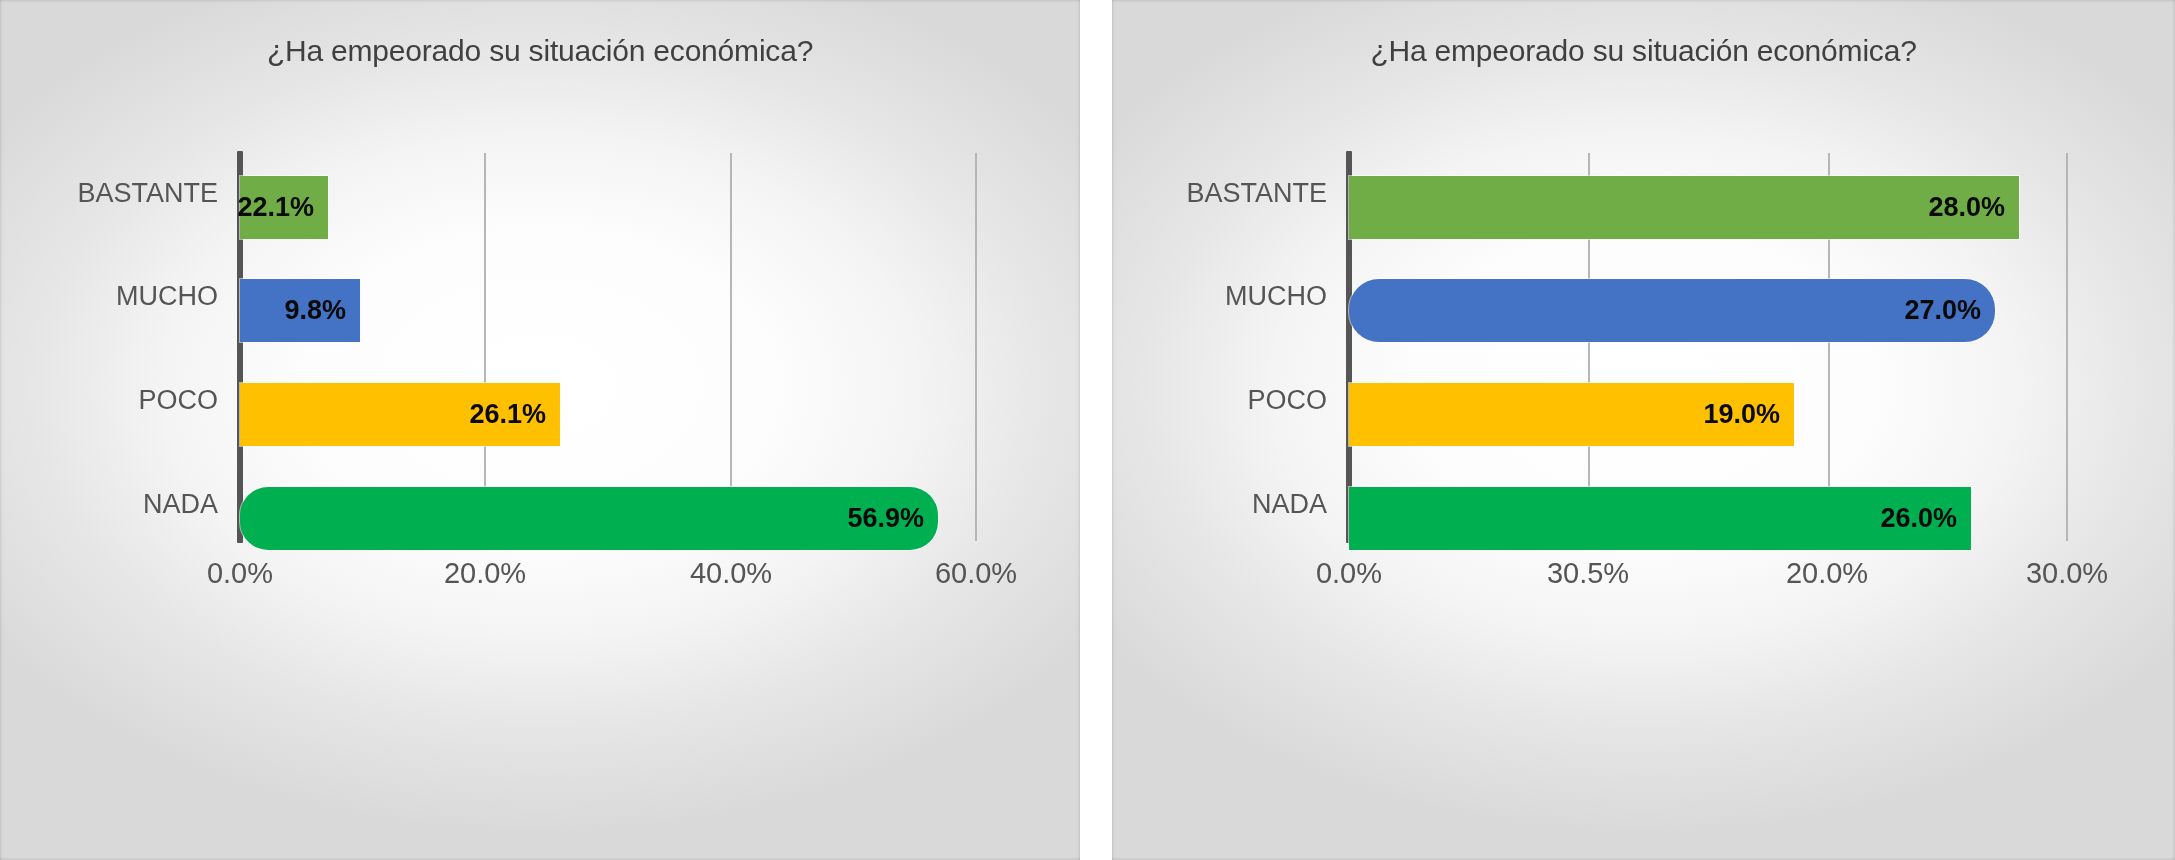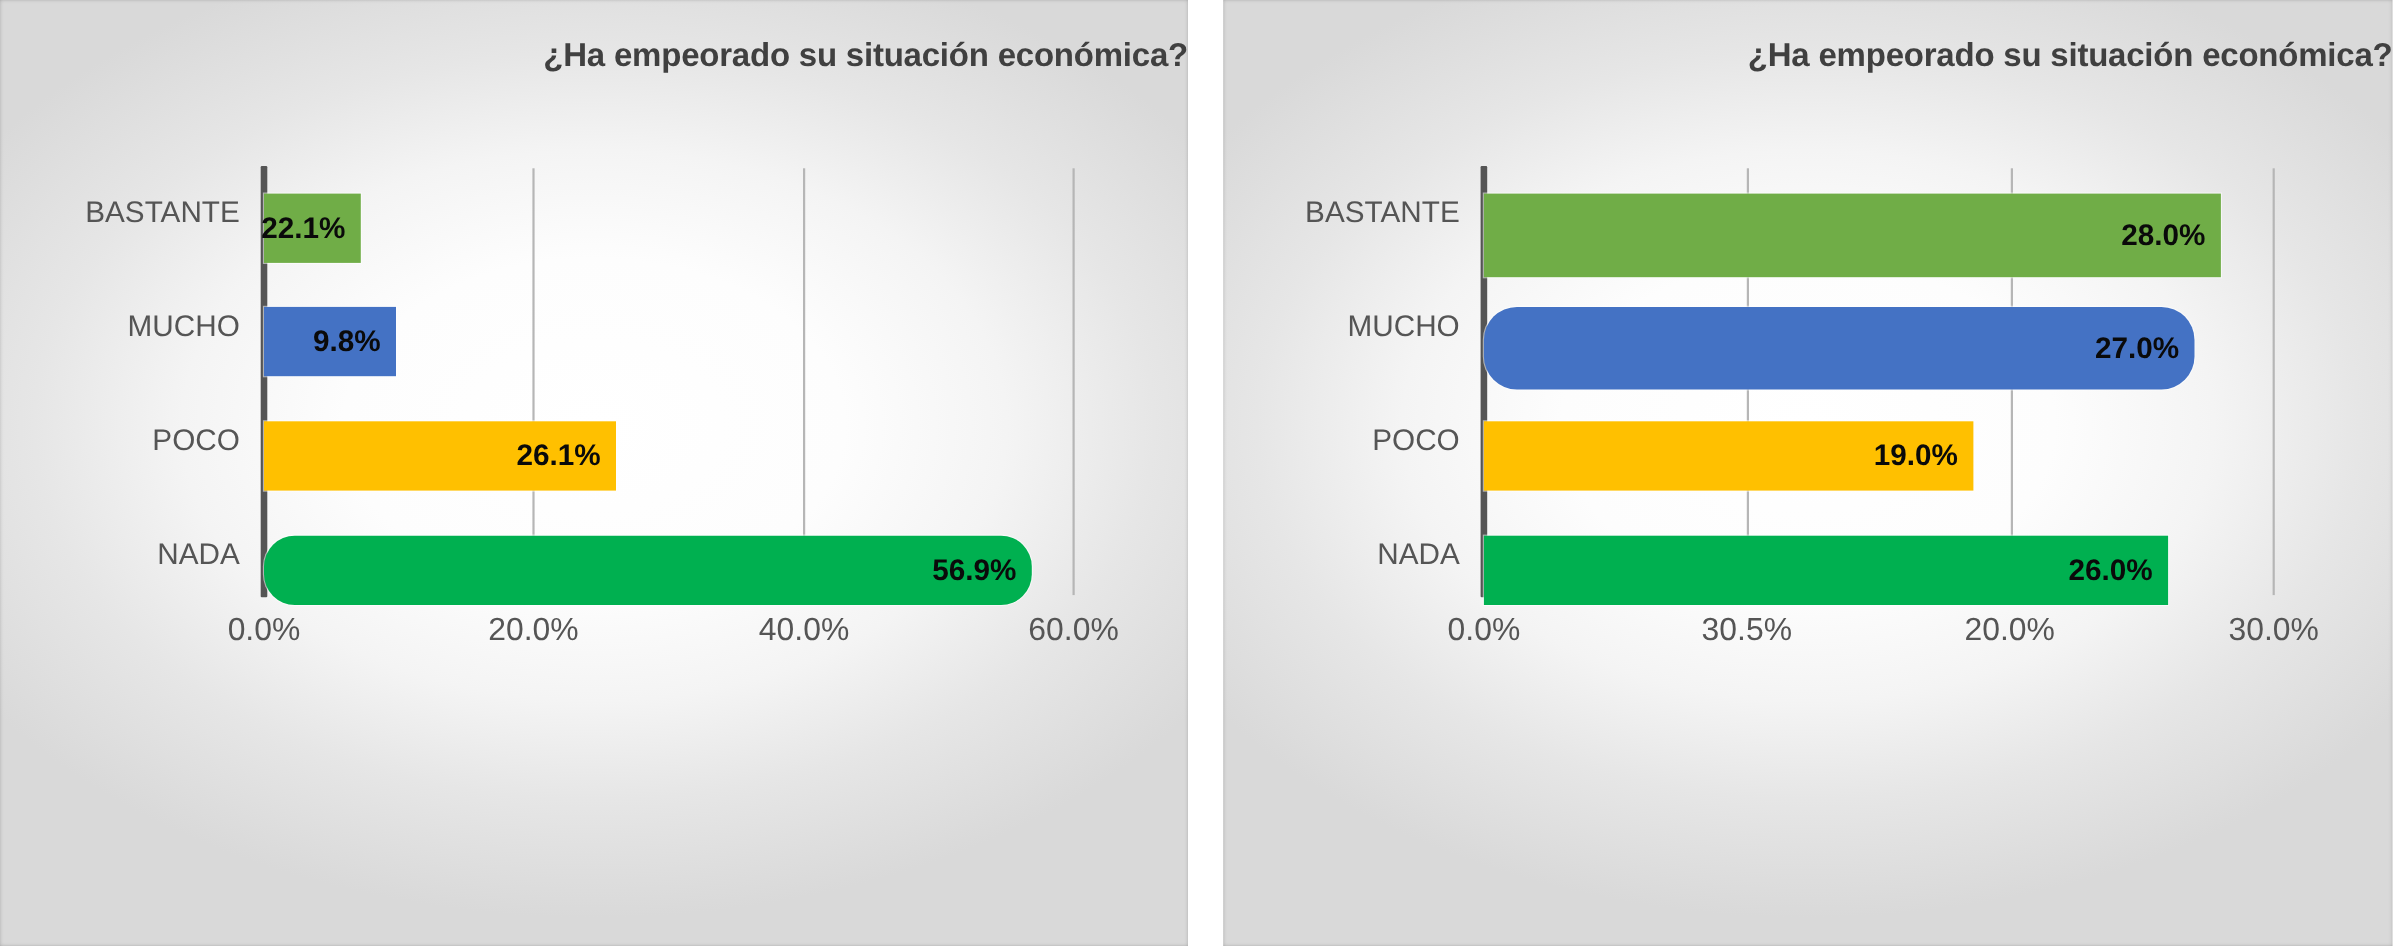--- a/index.html
+++ b/index.html
@@ -17,22 +17,22 @@
   .panel::after{
     content:"";position:absolute;inset:0;pointer-events:none;
     box-shadow: inset 2px 0 3px -1px rgba(0,0,0,.10), inset -2px 0 3px -1px rgba(0,0,0,.10),
                 inset 0 2px 3px -1px rgba(0,0,0,.07), inset 0 -2px 3px -1px rgba(0,0,0,.07);
   }
   .panel-left{left:0px;width:1080px;}
   .panel-right{left:1112px;width:1063px;}
 
   .chart-title{
     position:absolute;left:0;right:0;top:34px;
-    text-align:right;
-    font-size:30px;font-weight:bold;color:#404040;
+    text-align:center;
+    font-size:30px;font-weight:normal;color:#404040;
     letter-spacing:-0.2px;
   }
 
   .plot{position:absolute;}
 
   .gridline{position:absolute;width:2px;background:#b6b6b6;}
   .axis-line{position:absolute;width:6px;background:#555555;border-radius:1px;}
 
   .bar{position:absolute;display:flex;align-items:center;justify-content:flex-end;
        box-shadow:0 0 0 1px rgba(255,255,255,.55);}
@@ -88,24 +88,24 @@
     <div class="chart-title">¿Ha empeorado su situación económica?</div>
 
     <div class="plot" style="left:0;top:0;width:1063px;height:860px;">
 
       <div class="gridline" style="left:476px;top:153px;height:388px;"></div>
       <div class="gridline" style="left:716px;top:153px;height:388px;"></div>
       <div class="gridline" style="left:954px;top:153px;height:388px;"></div>
 
       <div class="axis-line" style="left:234px;top:151px;height:392px;"></div>
 
-      <div class="bar" style="left:237px;top:176px;width:670px;height:76px;background:#70AD47;">
+      <div class="bar" style="left:237px;top:176px;width:670px;height:63px;background:#70AD47;">
         <span class="bar-value">28.0%</span>
       </div>
-      <div class="bar" style="left:237px;top:279px;width:646px;height:75px;background:#4472C4;border-radius:30px;">
+      <div class="bar" style="left:237px;top:279px;width:646px;height:63px;background:#4472C4;border-radius:30px;">
         <span class="bar-value">27.0%</span>
       </div>
       <div class="bar" style="left:237px;top:383px;width:445px;height:63px;background:#FFC000;">
         <span class="bar-value">19.0%</span>
       </div>
       <div class="bar" style="left:237px;top:487px;width:622px;height:63px;background:#00B050;">
         <span class="bar-value">26.0%</span>
       </div>
 
       <div class="cat-label" style="left:0px;width:215px;top:162px;line-height:63px;">BASTANTE</div>

